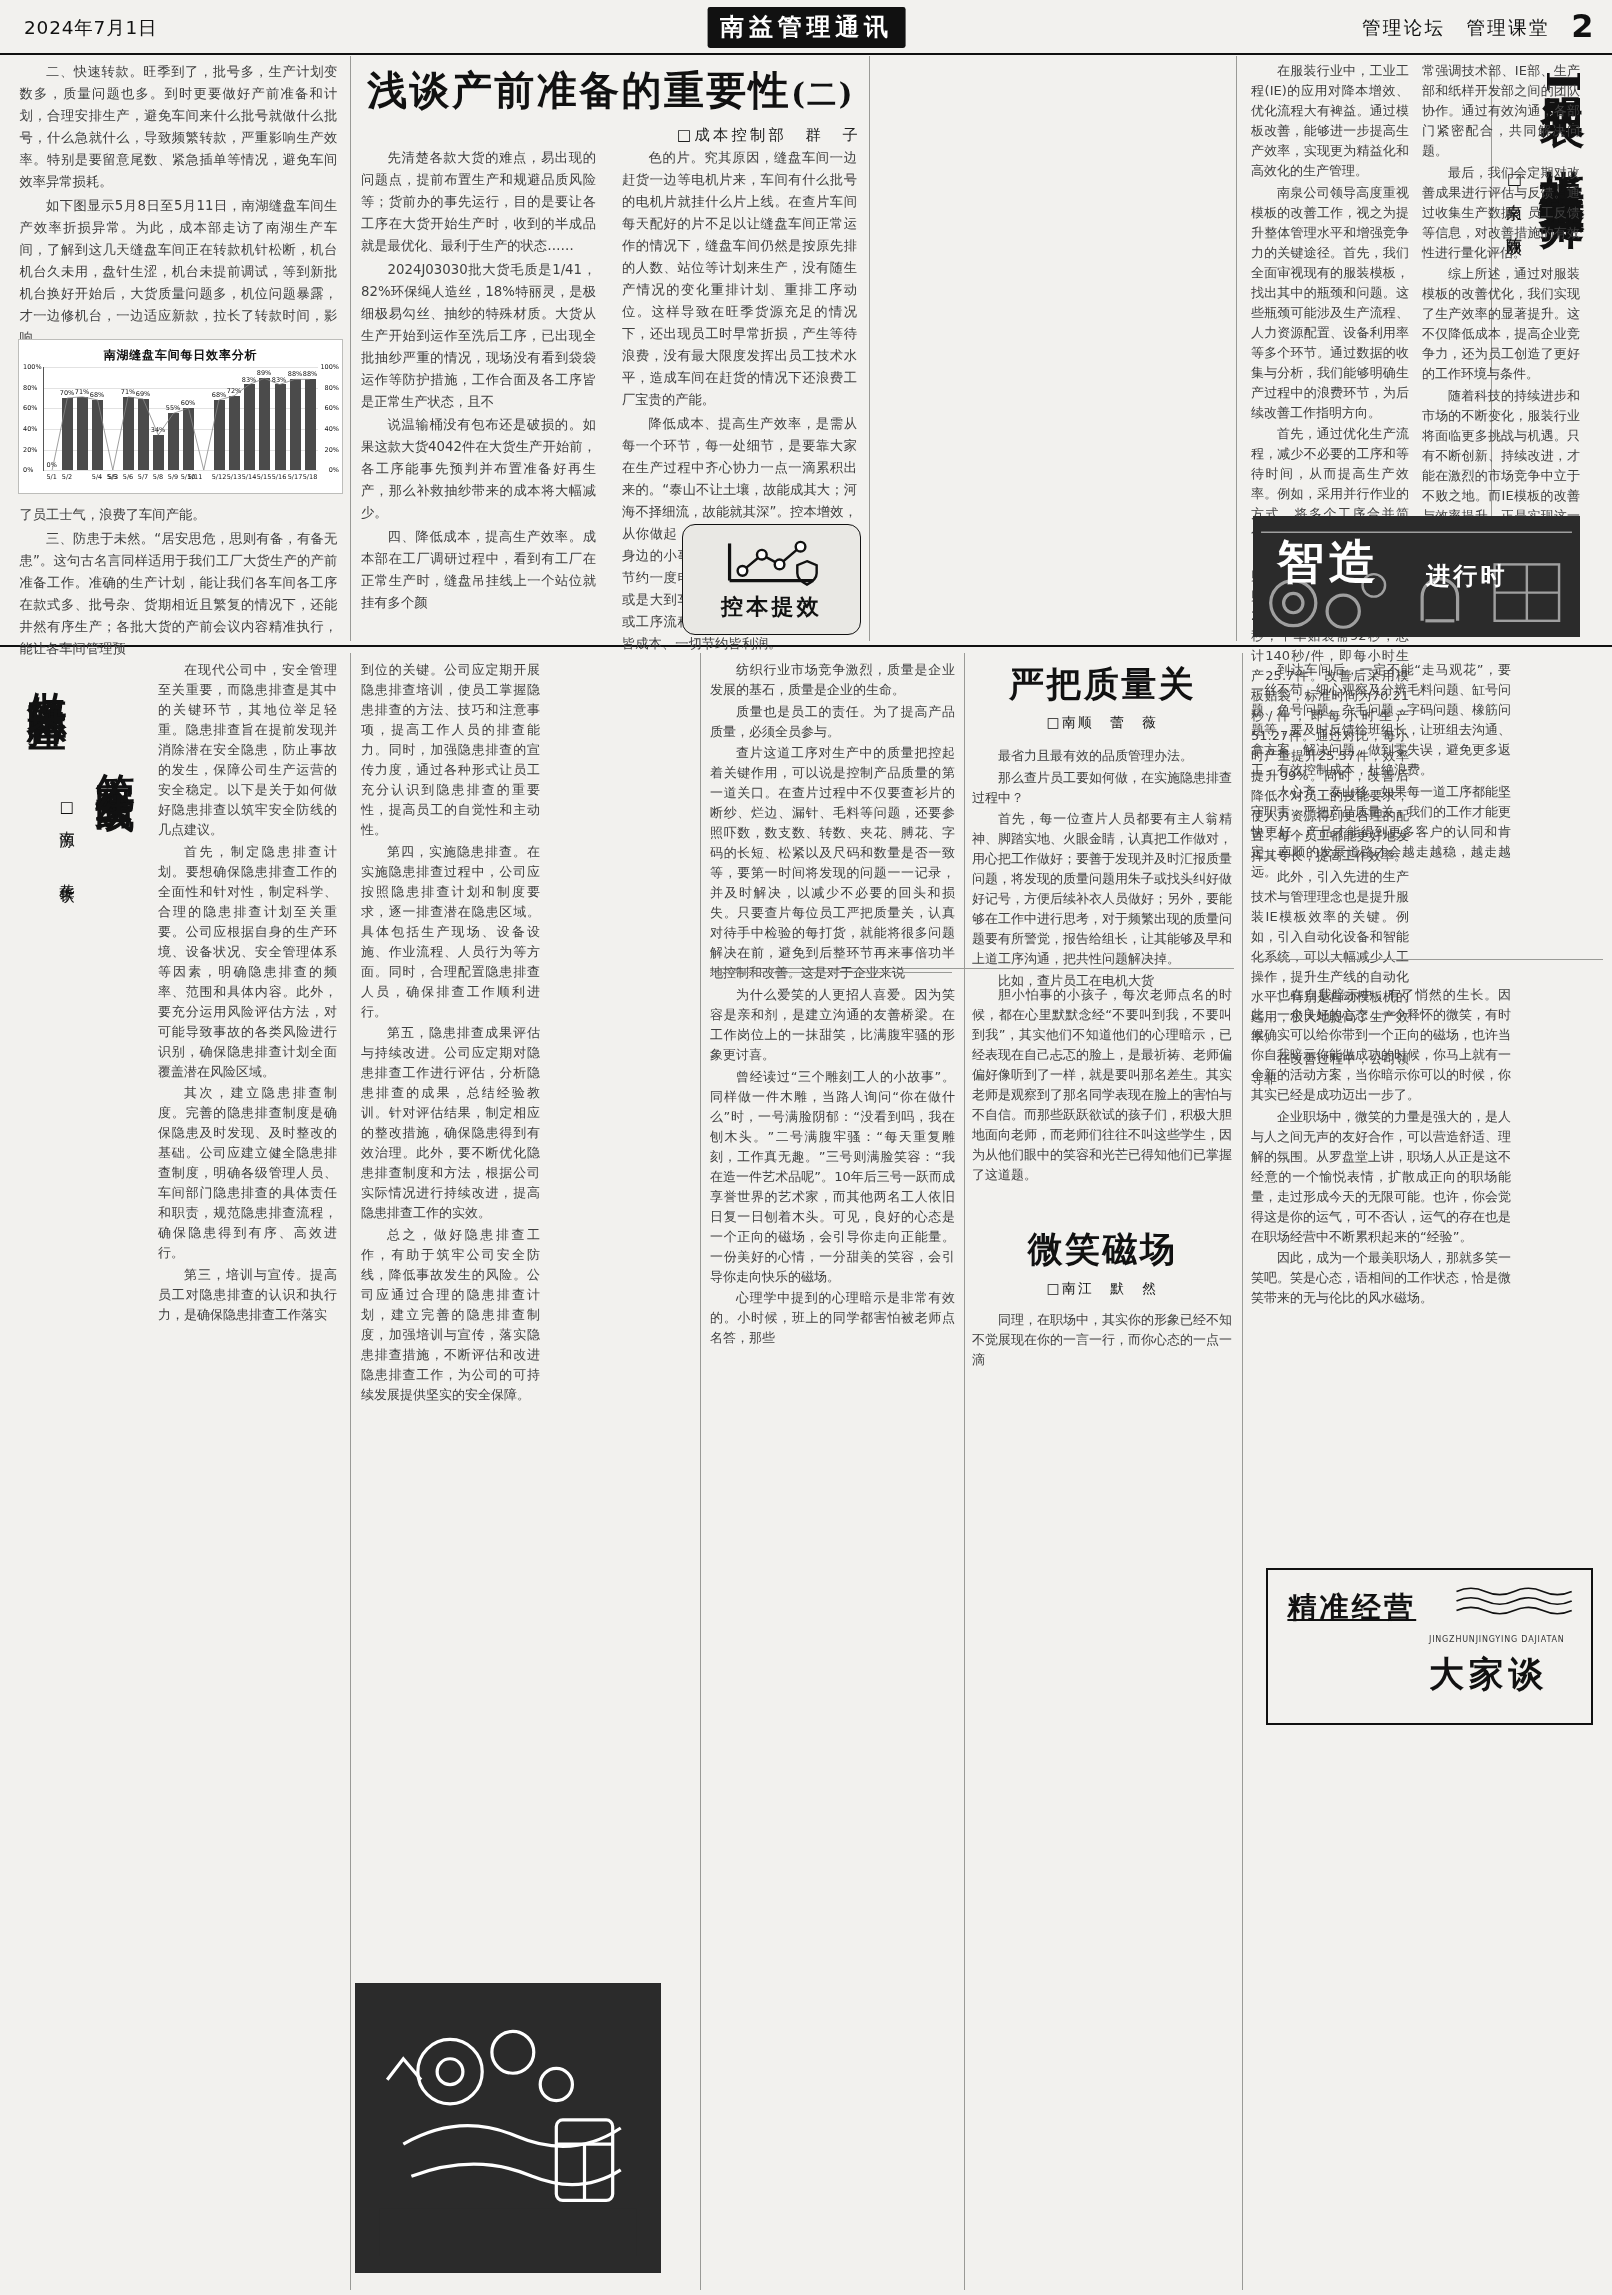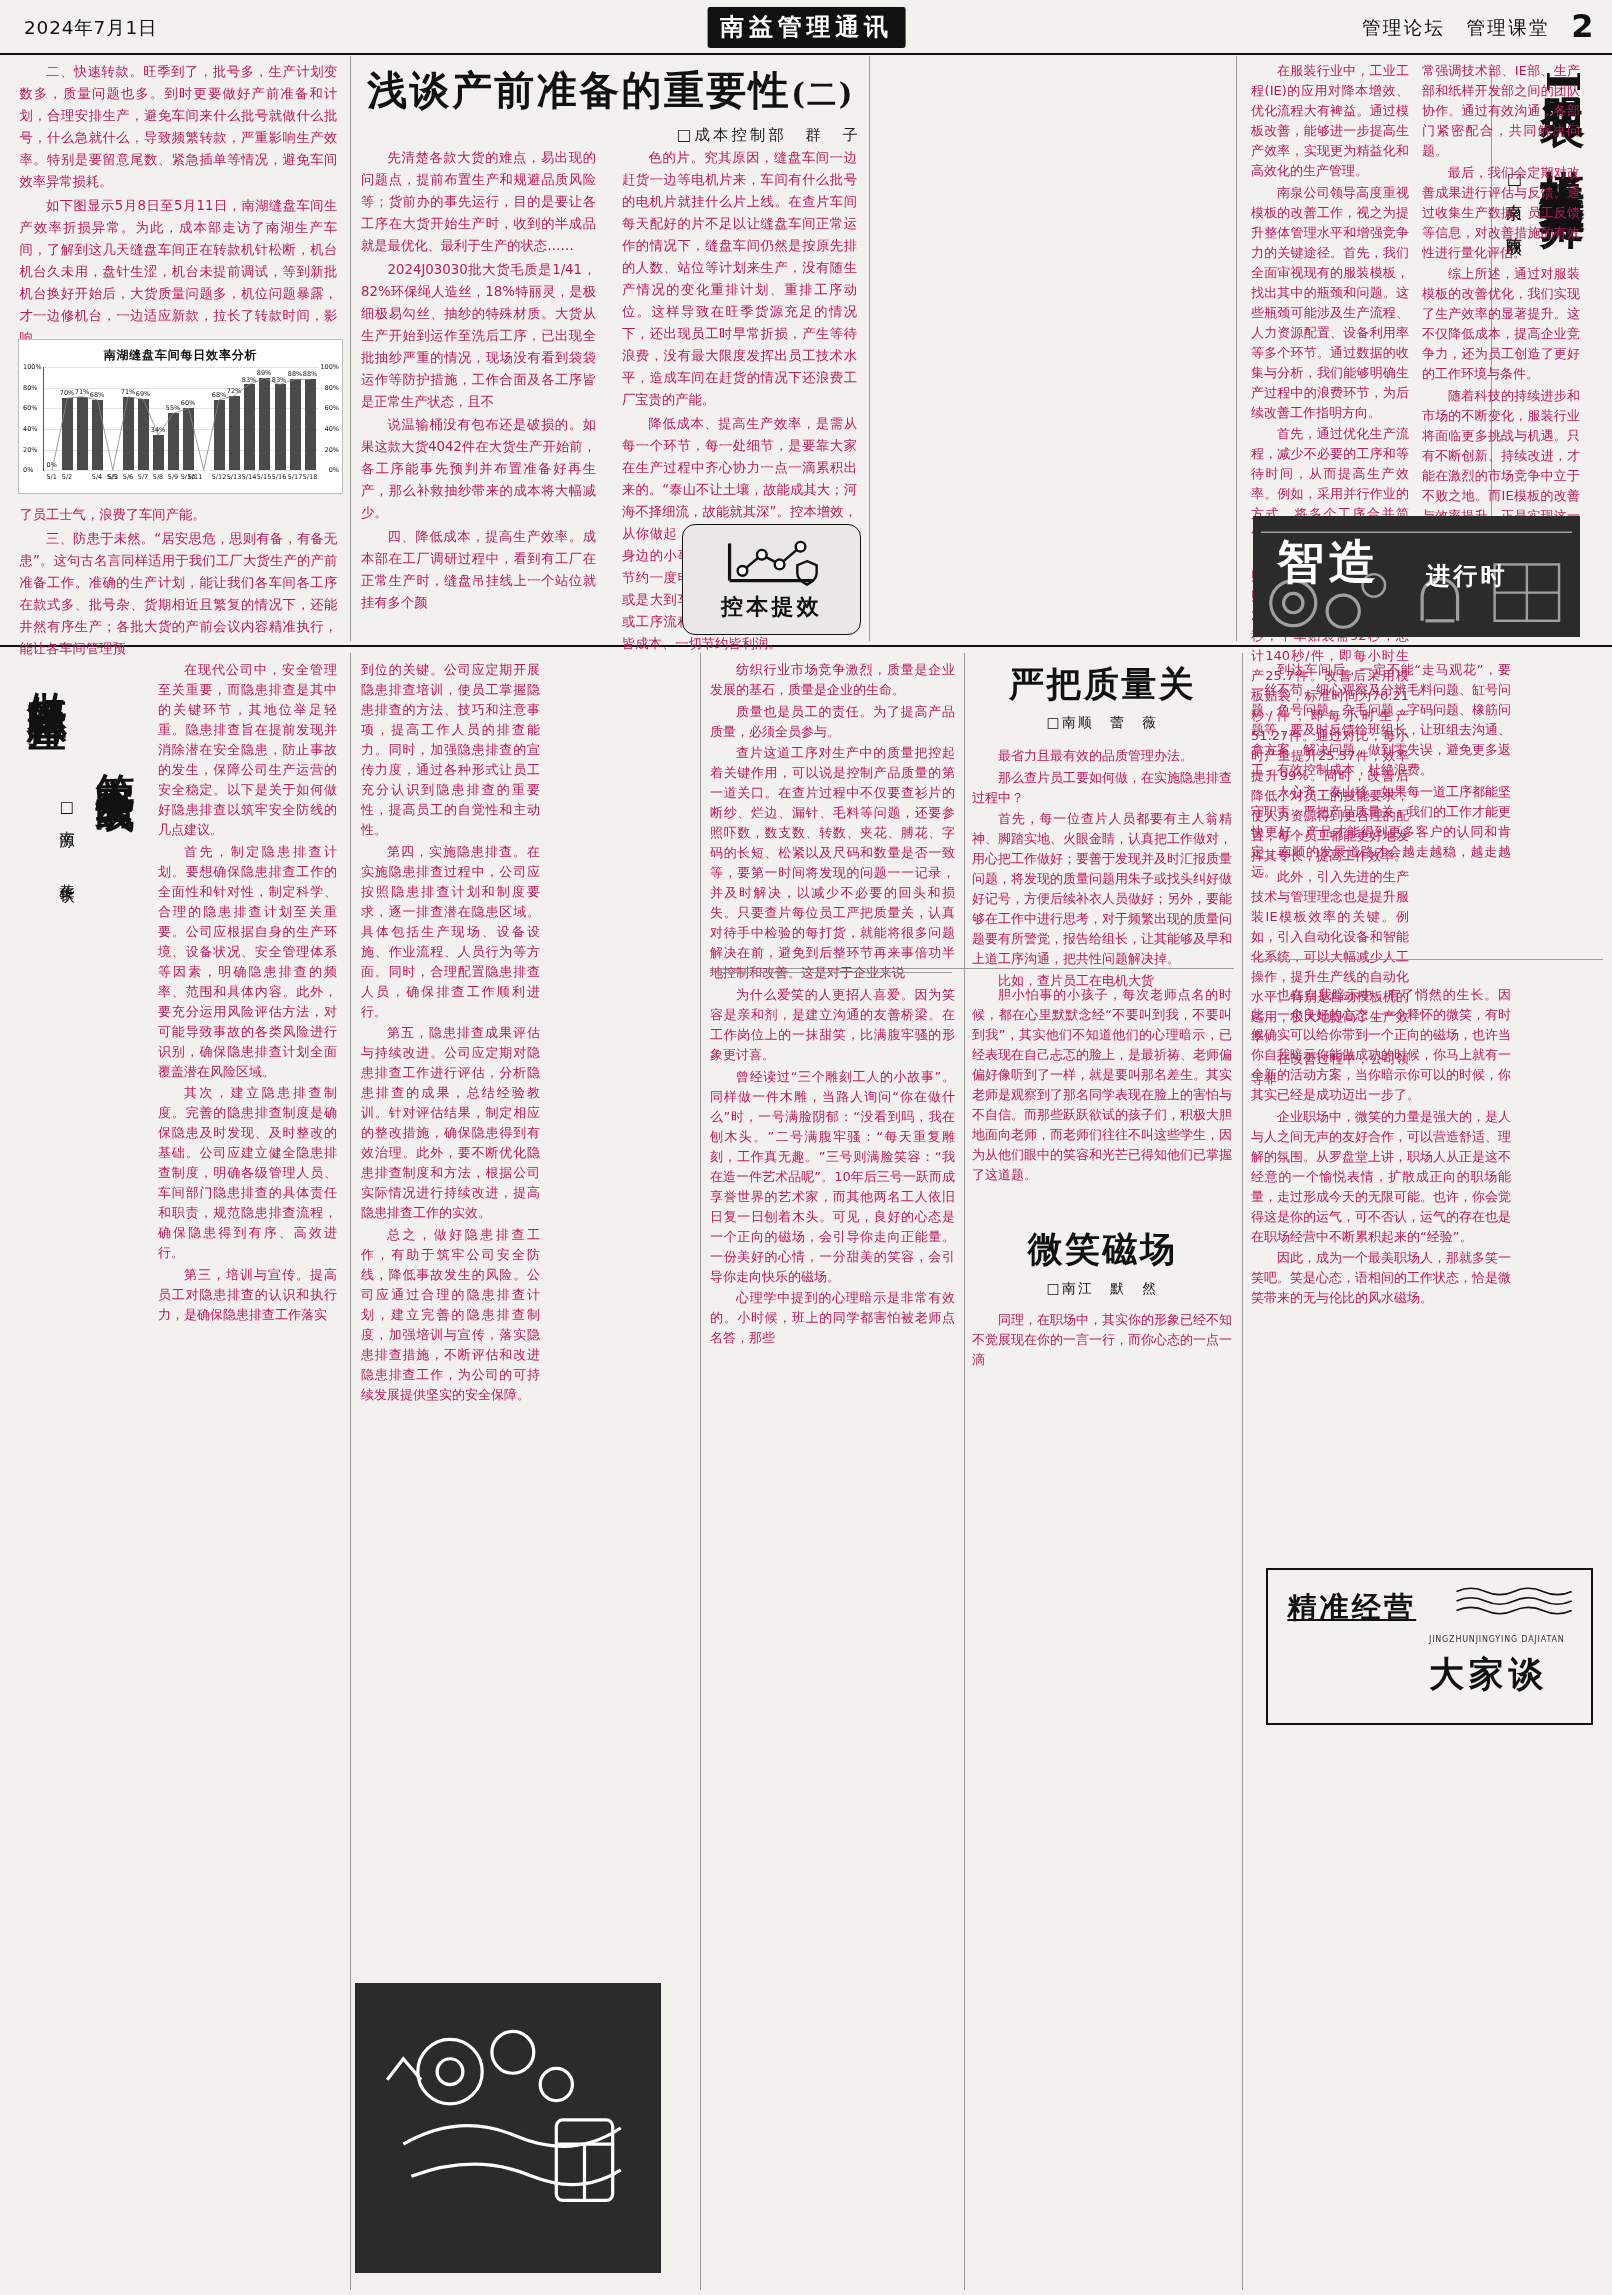--- a/index.html
+++ b/index.html
@@ -28,21 +28,21 @@
   }
   .mast-right { position:absolute; right:63px; top:14.5px; font-size:18.5px; letter-spacing:2.4px; }
   .mast-page { position:absolute; right:19.4px; top:6.5px; font-size:32px; font-weight:bold; }
 
   
   .col {
     position:absolute;
     font-size:13.3px;
     line-height:22px;
     text-align:justify;
-    color:#be185d;
+    color:#404040;
   }
   .col p { margin:0 0 1.6px 0; text-indent:2em; }
   .vrule { position:absolute; width:0.8px; background:#9a9a96; }
   .hrule { position:absolute; height:0.8px; background:#9a9a96; }
   .hrule2 { position:absolute; height:2.4px; background:#111; }
 
   
   .headline-main {
     position:absolute; left:361px; top:63px; width:500px;
     text-align:center;

